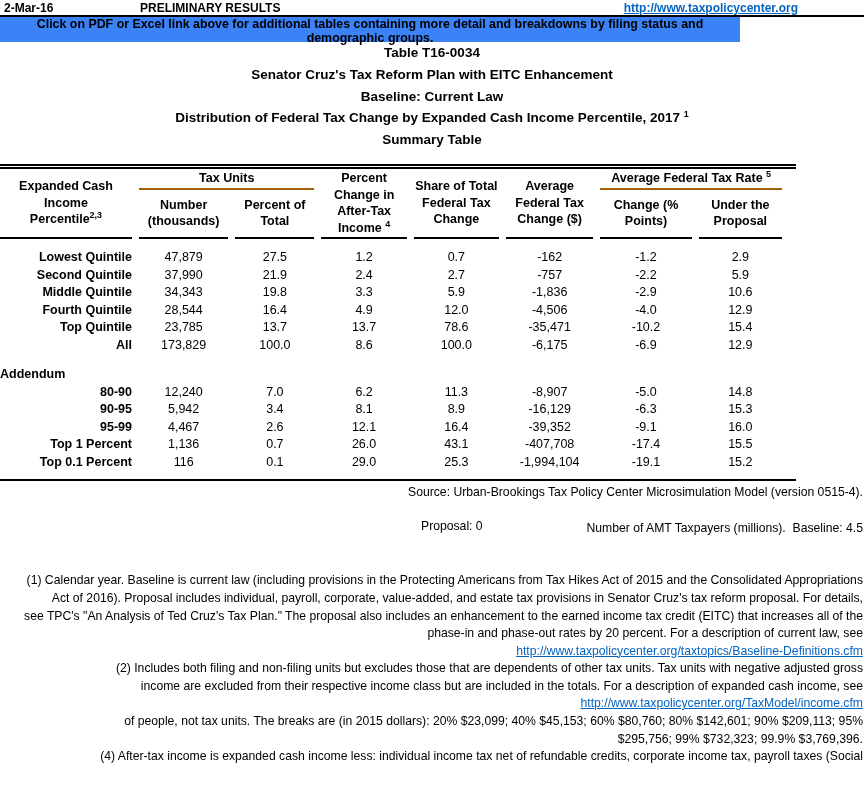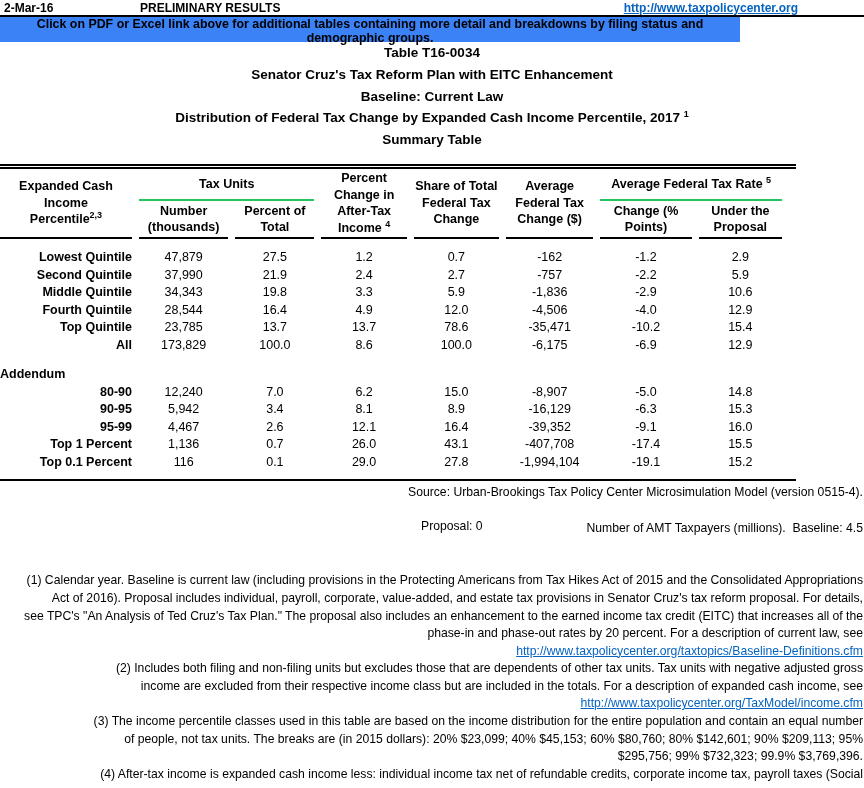--- a/index.html
+++ b/index.html
@@ -40,21 +40,21 @@
   }
   table.tpc {
     border-collapse:separate; border-spacing:7px 0;
     table-layout:fixed; width:796px; margin-left:-7px;
     font-size:12.5px;
   }
   table.tpc th {
     font-weight:bold; text-align:center; vertical-align:middle;
     padding:1px 0; line-height:16.6px; white-space:pre-line;
   }
-  tr.h1 th.group { border-bottom:2px solid #22c55e; height:32px; vertical-align:middle; }
+  tr.h1 th.group { border-bottom:2px solid #a16207; height:20px; vertical-align:middle; }
   tr.h2 th, th.spanrows { border-bottom:2px solid #000; }
   th.spanrows { vertical-align:middle; }
   table.tpc td { line-height:17.5px; padding:0; }
   td.label { text-align:right; font-weight:bold; padding-right:22px; white-space:nowrap; }
   td.num { text-align:center; font-weight:normal; }
   tbody.first-group tr:first-child td { padding-top:10px; }
   tr.spacer td { height:12px; }
   td.addendum-label { font-weight:bold; text-align:left; padding-left:1px;margin-left:22px; }
 
   
@@ -192,21 +192,21 @@
       <tr>
           <td colspan="8" class="addendum-label">Addendum</td>
         </tr>
     </tbody>
     <tbody id="addendum-rows">
         <tr>
           <td class="label">80-90</td>
           <td class="num">12,240</td>
           <td class="num">7.0</td>
           <td class="num">6.2</td>
-          <td class="num">15.0</td>
+          <td class="num">11.3</td>
           <td class="num">-8,907</td>
           <td class="num">-5.0</td>
           <td class="num">14.8</td>
         </tr>
         <tr>
           <td class="label">90-95</td>
           <td class="num">5,942</td>
           <td class="num">3.4</td>
           <td class="num">8.1</td>
           <td class="num">8.9</td>
@@ -232,21 +232,21 @@
           <td class="num">43.1</td>
           <td class="num">-407,708</td>
           <td class="num">-17.4</td>
           <td class="num">15.5</td>
         </tr>
         <tr>
           <td class="label">Top 0.1 Percent</td>
           <td class="num">116</td>
           <td class="num">0.1</td>
           <td class="num">29.0</td>
-          <td class="num">27.8</td>
+          <td class="num">25.3</td>
           <td class="num">-1,994,104</td>
           <td class="num">-19.1</td>
           <td class="num">15.2</td>
         </tr>
       </tbody>
   </table>
 </div>
 
 <div class="notes">
   <div class="line">Source: Urban-Brookings Tax Policy Center Microsimulation Model (version 0515-4).</div>
@@ -255,18 +255,17 @@
     <span class="proposal">Proposal: 0</span>
   </div>
   <div class="line">(1) Calendar year. Baseline is current law (including provisions in the Protecting Americans from Tax Hikes Act of 2015 and the Consolidated Appropriations</div>
   <div class="line"> Act of 2016). Proposal includes individual, payroll, corporate, value-added, and estate tax provisions in Senator Cruz's tax reform proposal. For details,</div>
   <div class="line"> see TPC's "An Analysis of Ted Cruz's Tax Plan." The proposal also includes an enhancement to the earned income tax credit (EITC) that increases all of the</div>
   <div class="line"> phase-in and phase-out rates by 20 percent. For a description of current law, see</div>
   <div class="line"><a>http://www.taxpolicycenter.org/taxtopics/Baseline-Definitions.cfm</a></div>
   <div class="line">(2) Includes both filing and non-filing units but excludes those that are dependents of other tax units. Tax units with negative adjusted gross</div>
   <div class="line">income are excluded from their respective income class but are included in the totals. For a description of expanded cash income, see</div>
   <div class="line"><a>http://www.taxpolicycenter.org/TaxModel/income.cfm</a></div>
-  <div class="line">(3) The income percentile classes used in this table are based on the income distribution for the entire population and contain an equal number</div>
   <div class="line">of people, not tax units. The breaks are (in 2015 dollars): 20% $23,099; 40% $45,153; 60% $80,760; 80% $142,601; 90% $209,113; 95%</div>
   <div class="line">$295,756; 99% $732,323; 99.9% $3,769,396.</div>
   <div class="line">(4) After-tax income is expanded cash income less: individual income tax net of refundable credits, corporate income tax, payroll taxes (Social</div>
 
 </div>
 
 </body></html>

